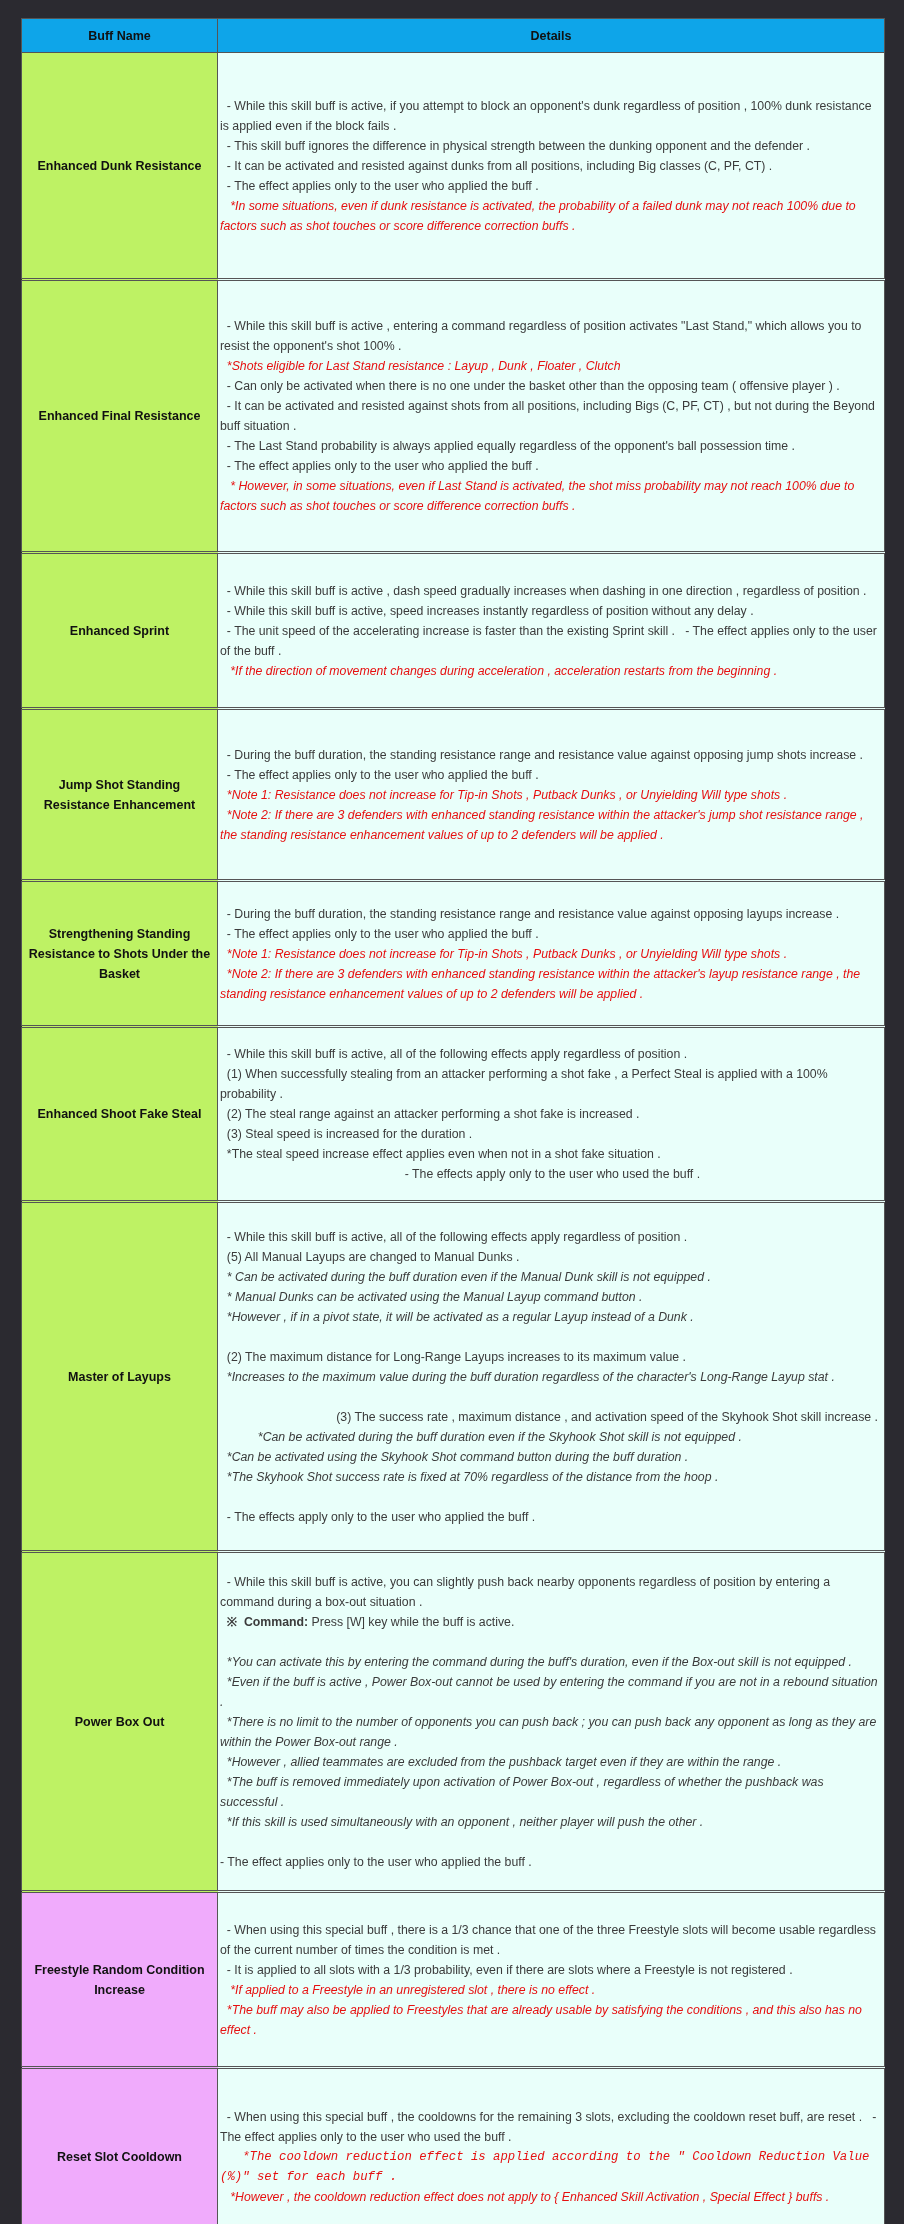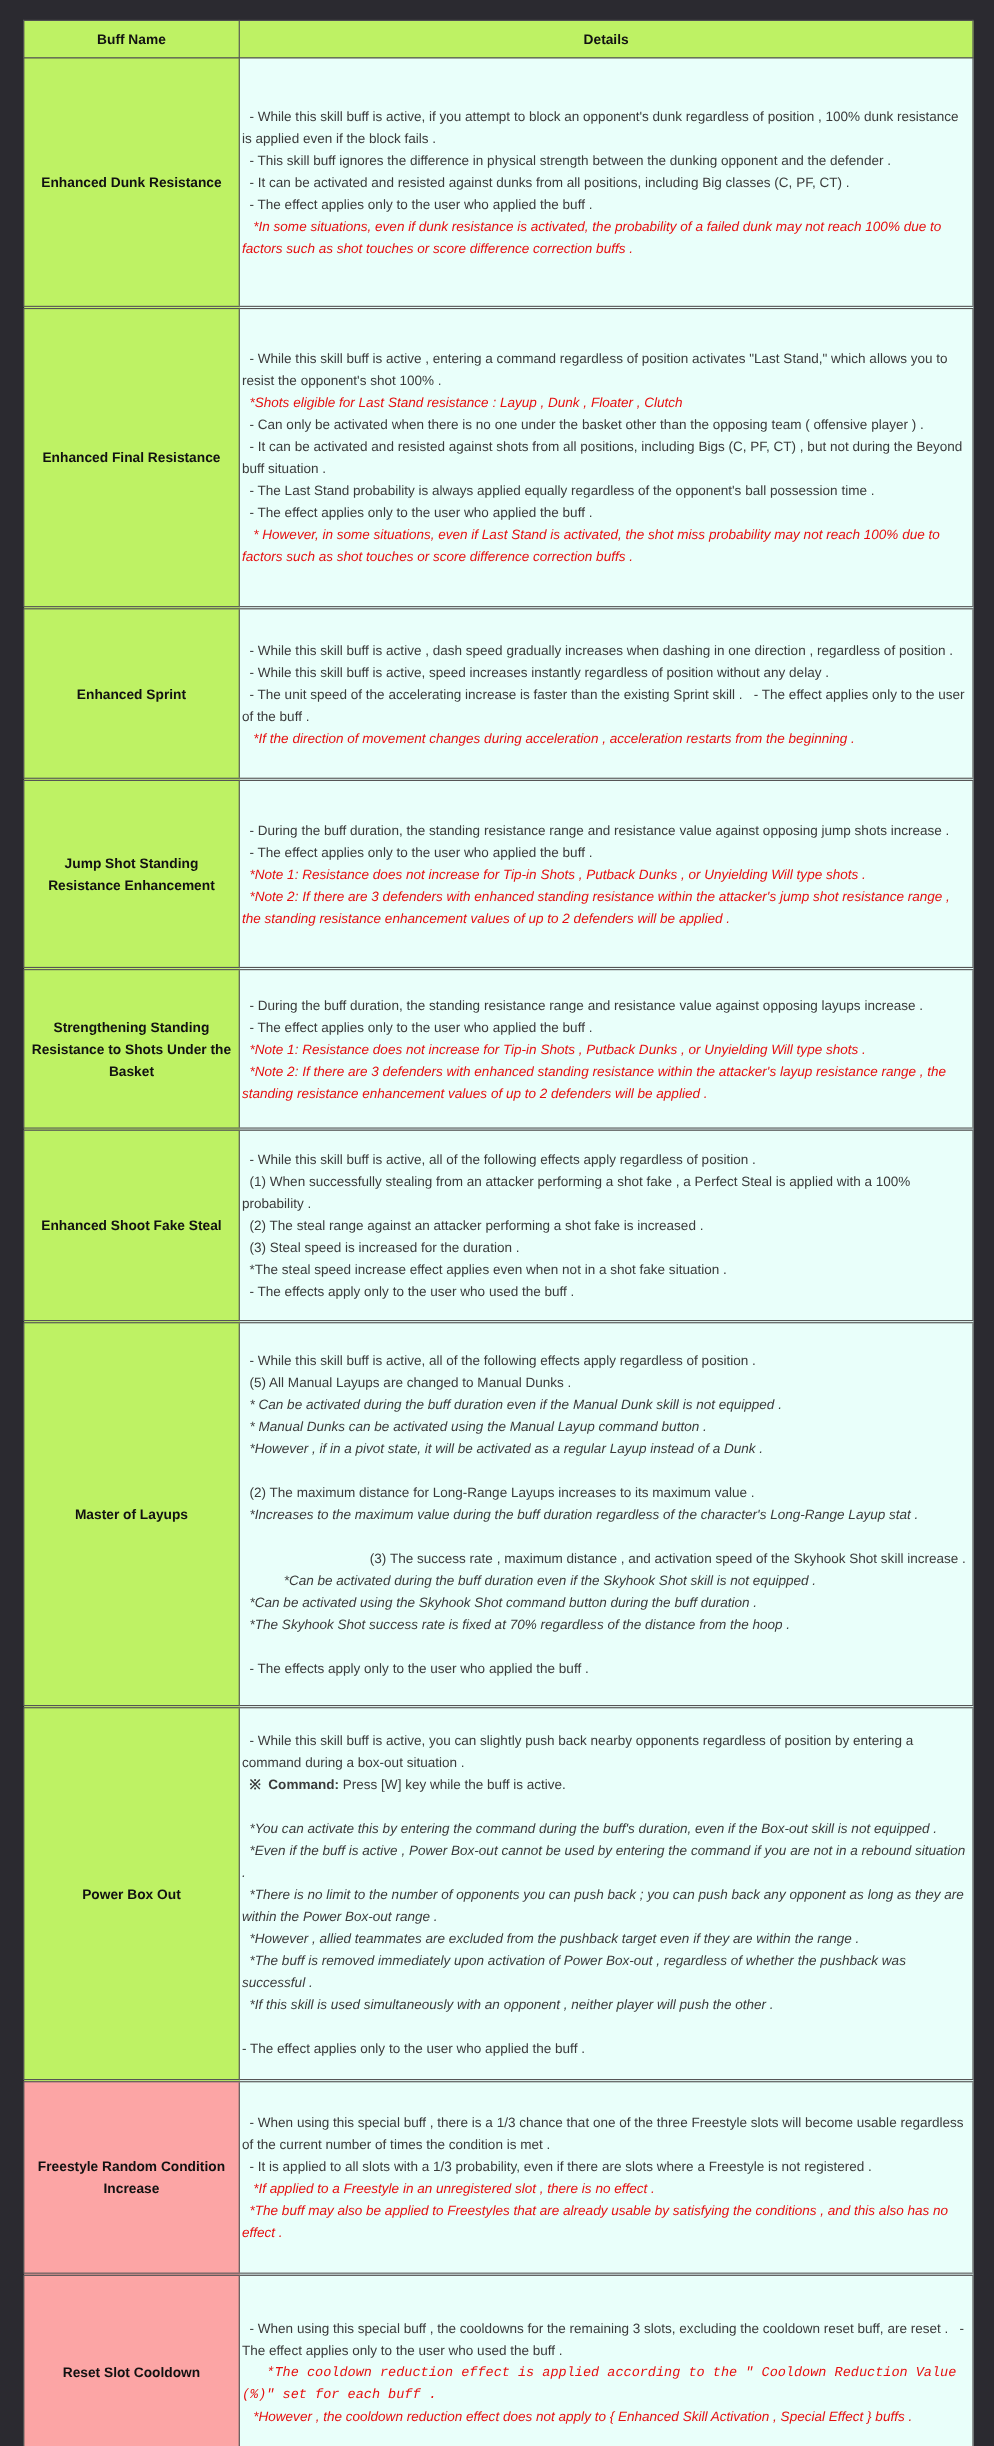--- a/index.html
+++ b/index.html
@@ -17,21 +17,21 @@
     width: 863px;
   }
   table {
     border-collapse: collapse;
     width: 863px;
     table-layout: fixed;
   }
   col.c-name { width: 196px; }
   col.c-det { width: 667px; }
   th {
-    background: #bef264;
+    background: #0ea5e9;
     color: #111;
     font-size: 12.5px;
     font-weight: bold;
     height: 33px;
     border: 1px solid #555;
     text-align: center;
     padding: 0;
     margin-left: 37px;
   }
   td {
@@ -45,21 +45,21 @@
   tr.row:last-of-type td { border-bottom: 1px solid #555; }
   td.name {
     text-align: center;
     font-weight: bold;
     font-size: 12.5px;
     color: #111;
     line-height: 20px;
     padding: 0 6px;
   }
   td.name.skill { background: #bef264; }
-  td.name.special { background: #fca5a5; }
+  td.name.special { background: #f0abfc; }
   td.det {
     background: #e9fffa;
     font-size: 12.3px;
     color: #3b3b3b;
     line-height: 20px;
     padding: 0 6px 0 2px;
   }
   .line { display: block; white-space: normal; }
   .line.note { color: #e61010; font-style: italic; }
   .line.ital { font-style: italic; }
@@ -132,21 +132,21 @@
           </td>
         </tr>
         <tr class="row" style="height: 175px;">
           <td class="name skill">Enhanced Shoot Fake Steal</td>
           <td class="det">
             <span class="line" style="white-space: pre-wrap;">  - While this skill buff is active, all of the following effects apply regardless of position .</span>
             <span class="line" style="white-space: pre-wrap;">  (1) When successfully stealing from an attacker performing a shot fake , a Perfect Steal is applied with a 100% probability .</span>
             <span class="line" style="white-space: pre-wrap;">  (2) The steal range against an attacker performing a shot fake is increased .</span>
             <span class="line" style="white-space: pre-wrap;">  (3) Steal speed is increased for the duration .</span>
             <span class="line" style="white-space: pre-wrap;">  *The steal speed increase effect applies even when not in a shot fake situation .</span>
-            <span class="line" style="white-space: pre-wrap;">  - The effects apply only to the user who used the buff .</span>
+            <span class="line" style="white-space: pre-wrap; text-align: center;">  - The effects apply only to the user who used the buff .</span>
           </td>
         </tr>
         <tr class="row" style="height: 350px;">
           <td class="name skill">Master of Layups</td>
           <td class="det">
             <span class="line" style="white-space: pre-wrap;">  - While this skill buff is active, all of the following effects apply regardless of position .</span>
             <span class="line" style="white-space: pre-wrap;">  (5) All Manual Layups are changed to Manual Dunks .</span>
             <span class="line ital" style="white-space: pre-wrap;">  * Can be activated during the buff duration even if the Manual Dunk skill is not equipped .</span>
             <span class="line ital" style="white-space: pre-wrap;">  * Manual Dunks can be activated using the Manual Layup command button .</span>
             <span class="line ital" style="white-space: pre-wrap;">  *However , if in a pivot state, it will be activated as a regular Layup instead of a Dunk .</span>

